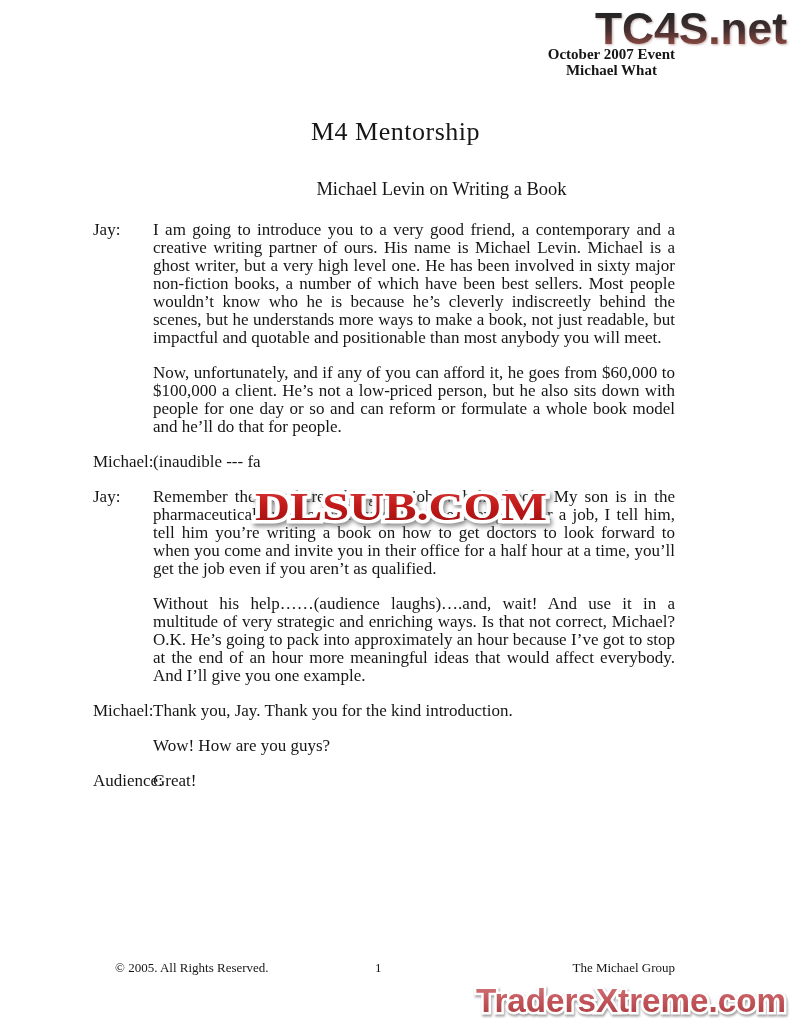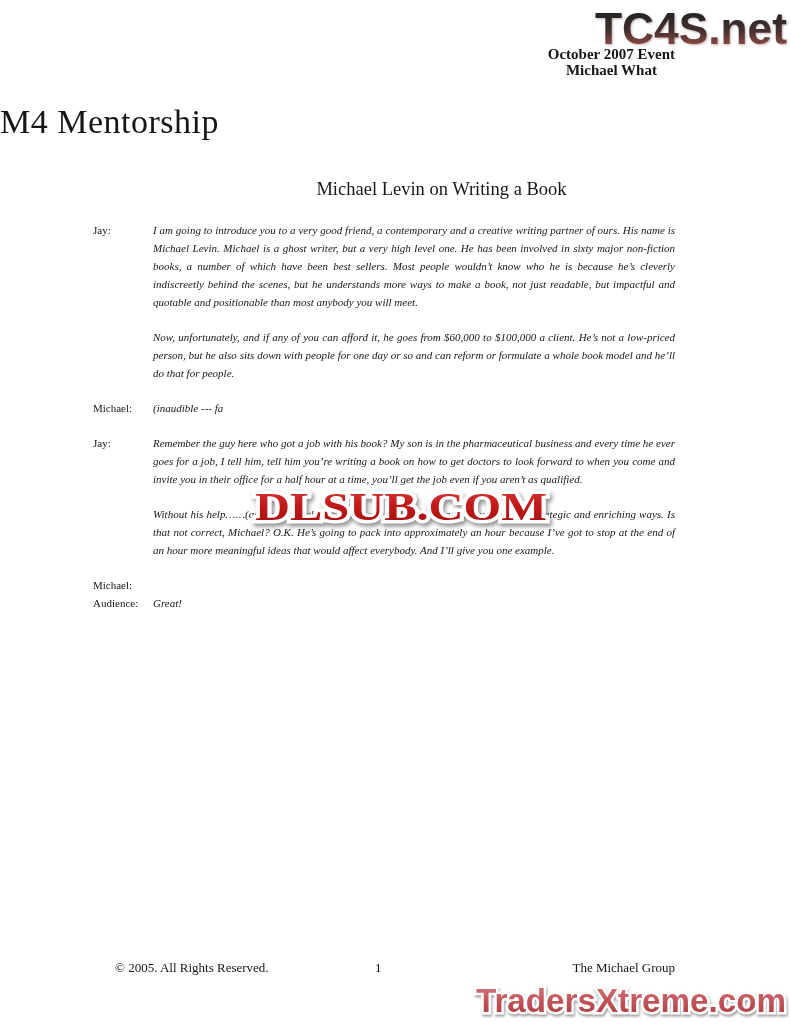--- a/index.html
+++ b/index.html
@@ -19,37 +19,37 @@
   
   .event-info {
     position:absolute; top:46px; right:116px;
     text-align:center;
     font-weight:bold; font-size:15px; line-height:16px;
     white-space:nowrap;
   }
 
   
   .page-title {
-    position:absolute; top:103px; left:0; width:100%;
-    text-align:left; font-size:34px; letter-spacing:.5px;
+    position:absolute; top:117px; left:0; width:100%;
+    text-align:center; font-size:26px; letter-spacing:.5px;
   }
   .page-subtitle {
     position:absolute; top:179px; left:0; width:100%;
     text-align:center; font-size:18.5px;padding-left:46px;
   }
 
   
   .transcript {
     position:absolute; top:221px; left:93px; width:582px;
-    font-size:11px; line-height:18px;
+    font-size:17px; line-height:18px;
   }
   .turn { display:flex; }
   .speaker { width:60px; flex:0 0 60px; white-space:nowrap; }
   .paras { flex:1; min-width:0; }
-  .paras p { margin:0 0 17px 0; text-align:justify;font-style:italic; }
+  .paras p { margin:0 0 17px 0; text-align:justify; }
 
   
   .dlsub { position:absolute; top:478px; left:251px; pointer-events:none;
            filter:drop-shadow(2px 3px 2px rgba(110,110,110,.75)); }
 
   
   .footer { position:absolute; top:960px; left:93px; width:582px; font-size:13px; }
   .footer .copyright { position:absolute; left:22px; top:0; }
   .footer .pagenum   { position:absolute; left:50%; top:0; transform:translateX(-9px); }
   .footer .publisher { position:absolute; right:0;  top:0; }
@@ -103,20 +103,24 @@
     <div class="turn">
       <div class="speaker">Jay:</div>
       <div class="paras">
         <p>Remember the guy here who got a job with his book?  My son is in the pharmaceutical business and every time he ever goes for a job, I tell him, tell him you’re writing a book on how to get doctors to look forward to when you come and invite you in their office for a half hour at a time, you’ll get the job even if you aren’t as qualified.</p>
         <p>Without his help……(audience laughs)….and, wait!  And use it in a multitude of very strategic and enriching ways.  Is that not correct, Michael?  O.K.  He’s going to pack into approximately an hour because I’ve got to stop at the end of an hour more meaningful ideas that would affect everybody.  And I’ll give you one example.</p>
       </div>
     </div>
 
     <div class="turn">
       <div class="speaker">Michael:</div>
+      <div class="paras">
+        <p>Thank you, Jay.  Thank you for the kind introduction.</p>
+        <p>Wow!  How are you guys?</p>
+      </div>
     </div>
 
     <div class="turn">
       <div class="speaker">Audience:</div>
       <div class="paras">
         <p>Great!</p>
       </div>
     </div>
 
   </div>

